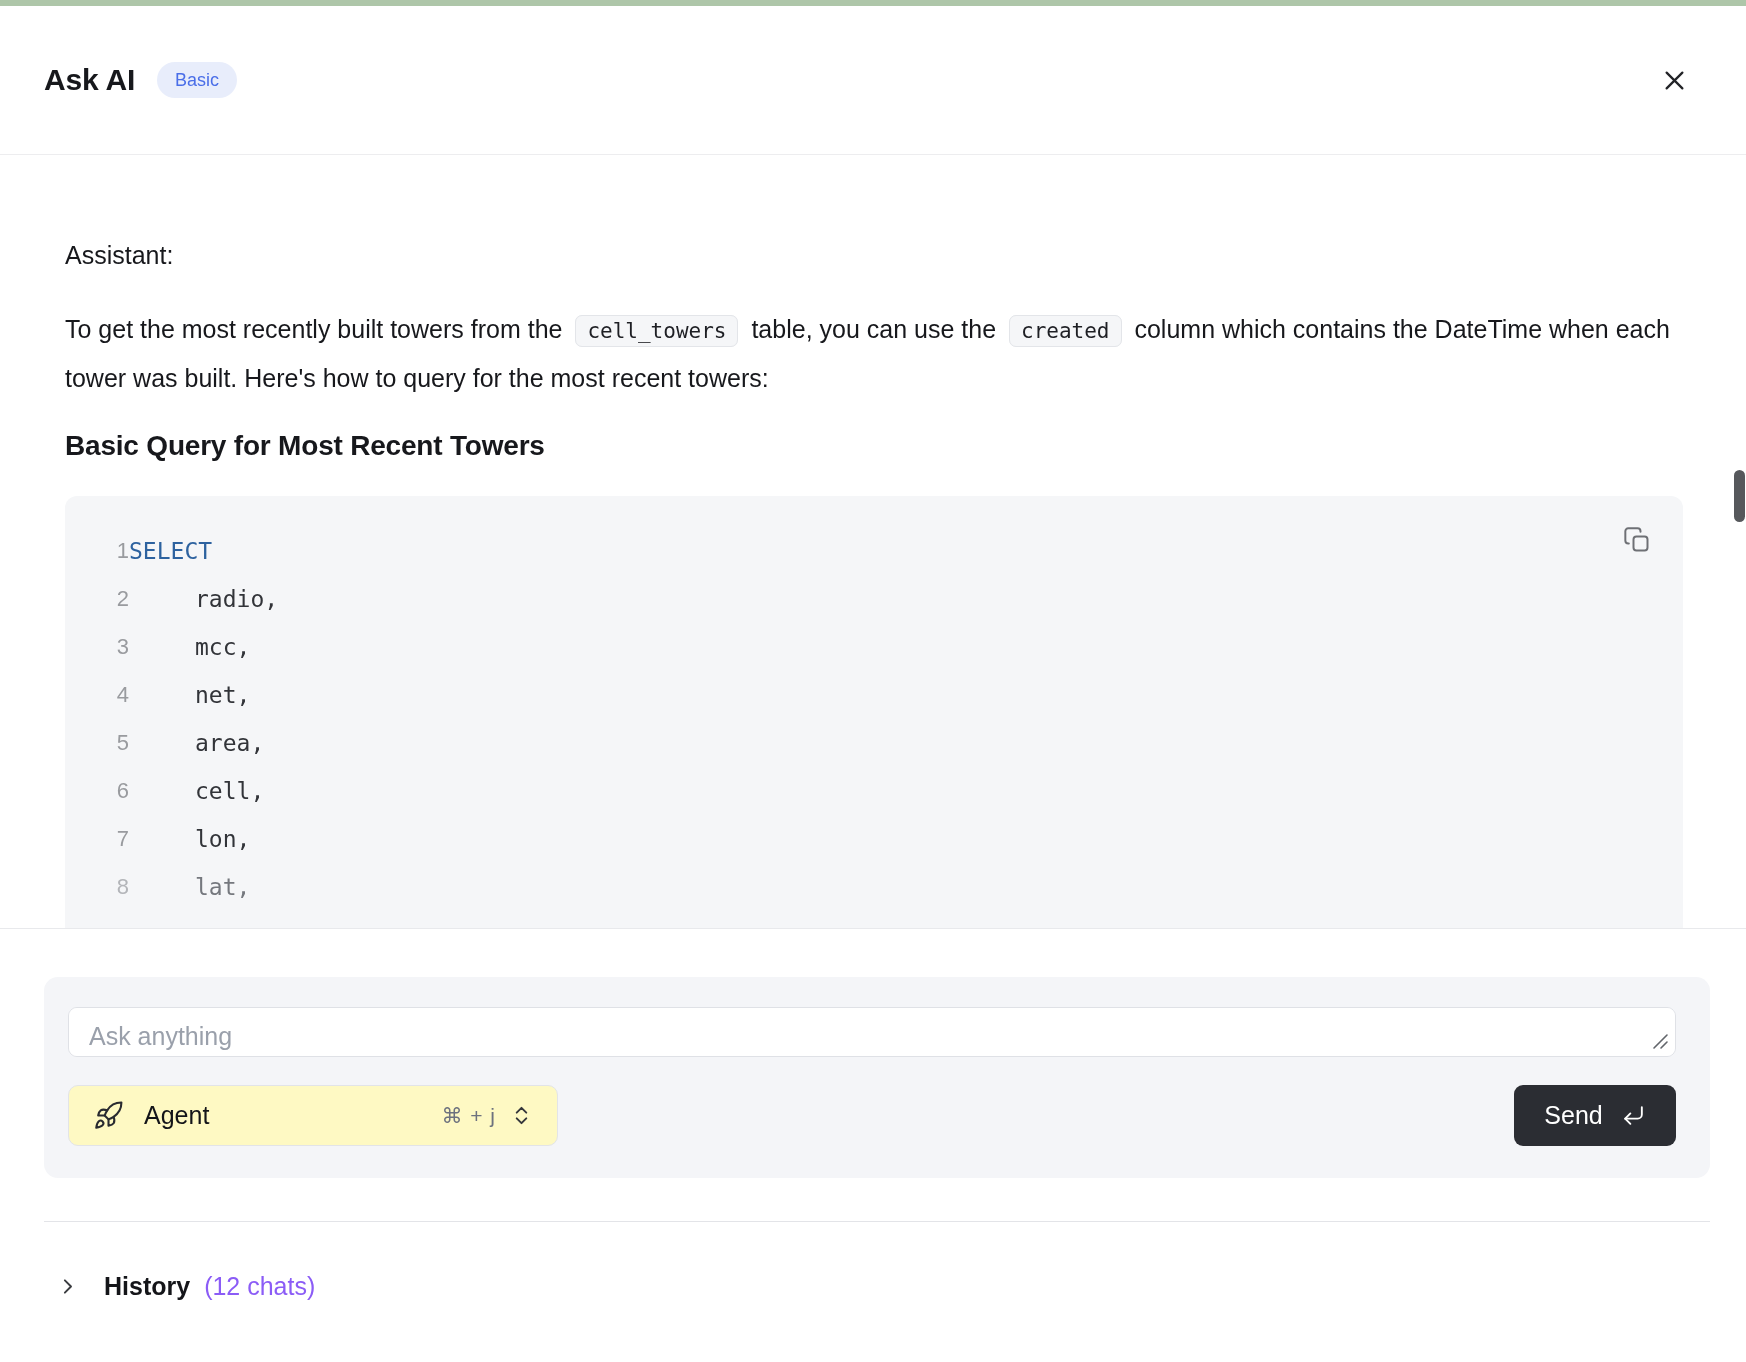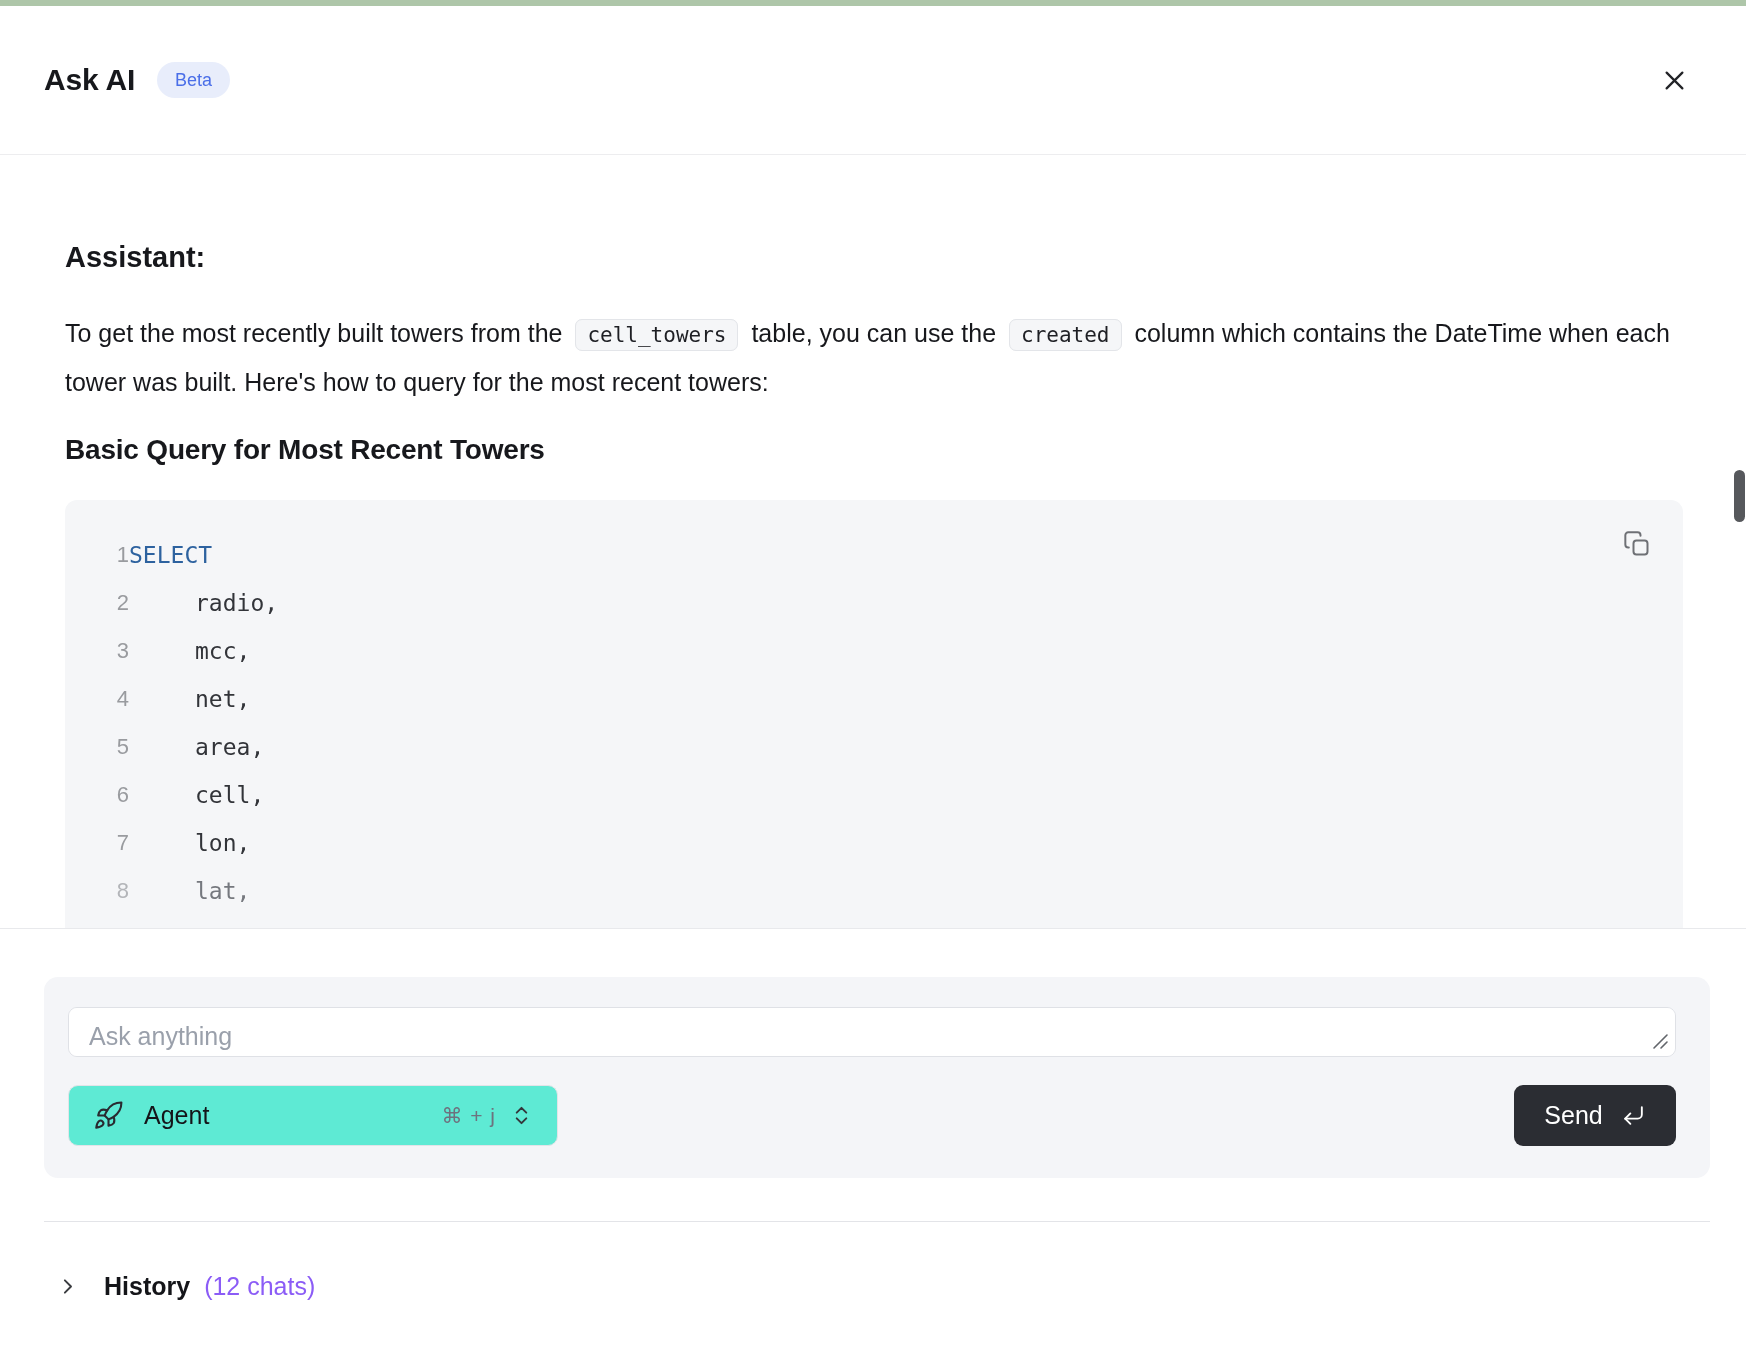--- a/index.html
+++ b/index.html
@@ -15,21 +15,21 @@
   .beta-pill { margin-left:22px; background:#e8edfb; color:#4a6ee8; font-size:18px; font-weight:500;
                padding:9px 18px; border-radius:999px; line-height:1; }
   .header-right { margin-left:auto; display:flex; align-items:center; gap:46px; }
   .new-chat-btn { background:#fff; border:1px solid #e3e4e8; border-radius:9px; padding:15px 30px;
                   font-size:24px; color:#17181c; cursor:pointer; font-family:inherit; }
   .close-btn { background:none; border:none; cursor:pointer; display:flex; align-items:center; margin-right:14px; }
   .close-btn svg { width:27px; height:27px; stroke:#222327; }
 
   
   .chat-area { height:774px; padding:86px 65px 0 65px; overflow:hidden; border-bottom:1px solid #e8e9ec; position:relative; }
-  .role-label { font-size:29px; font-weight:700; }
+  .role-label { font-size:25px; font-weight:400; }
   .msg-para { margin-top:36px; font-size:25px; line-height:47px; max-width:1616px; }
   .inline-code { font-family:"DejaVu Sans Mono","Liberation Mono",monospace; font-size:21px; background:#f5f6f8;
                  border:1px solid #e3e5e9; border-radius:7px; padding:3px 11px; margin:0 6px; color:#1e1f24; white-space:nowrap; }
   .section-heading { margin-top:28px; font-size:28px; font-weight:700; letter-spacing:-0.2px; }
 
   .code-block { margin-top:34px; background:#f5f6f8; border-radius:12px; padding:31px 0 31px 36px; position:relative; width:1618px; }
   .copy-btn { position:absolute; top:30px; right:32px; background:none; border:none; cursor:pointer; }
   .copy-btn svg { width:28px; height:28px; stroke:#6e7075; }
   .code-line { display:flex; align-items:center; height:48px; }
   .ln { width:28px; text-align:right; font-size:22px; color:#999b9f; flex:none; }
@@ -40,21 +40,21 @@
 
   
   .composer { margin:48px 36px 0 44px; background:#f4f5f8; border-radius:14px; padding:30px 34px 32px 24px; }
   .textarea-wrap { position:relative; }
   .ask-input { width:100%; height:50px; background:#fff; border:1.5px solid #dfe1e6; border-radius:9px;
                font-size:25px; font-family:inherit; color:#17181c; padding:14px 20px; resize:none; outline:none; display:block; }
   .ask-input::placeholder { color:#9aa0ab; }
   .resize-handle { position:absolute; right:7px; bottom:7px; width:18px; height:18px; pointer-events:none; }
   .resize-handle svg { width:18px; height:18px; stroke:#62656b; }
   .composer-row { margin-top:28px; display:flex; align-items:center; justify-content:space-between; }
-  .agent-btn { width:490px; height:61px; background:#5eead4; border:1px solid #e2e4e8; border-radius:10px;
+  .agent-btn { width:490px; height:61px; background:#fef9c3; border:1px solid #e2e4e8; border-radius:10px;
                display:flex; align-items:center; padding:0 24px; cursor:pointer; font-family:inherit; }
   .agent-btn .rocket { width:31px; height:31px; stroke:#292b30; flex:none; }
   .agent-label { margin-left:20px; font-size:25px; color:#141519; }
   .agent-spacer { flex:1; }
   .shortcut { font-size:21px; color:#6d727e; letter-spacing:1px; }
   .chevrons { width:23px; height:23px; stroke:#34363b; margin-left:14px; }
   .send-btn { width:162px; height:61px; background:#2b2d33; border:none; border-radius:9px; color:#fff;
               font-size:25px; font-weight:500; display:flex; align-items:center; justify-content:center; gap:18px;
               cursor:pointer; font-family:inherit; }
   .send-btn svg { width:25px; height:25px; stroke:#fff; }
@@ -71,21 +71,21 @@
 
   svg { fill:none; stroke-linecap:round; stroke-linejoin:round; }
 </style>
 </head>
 <body>
 
 <div class="top-strip"></div>
 
 <div class="header">
   <span class="title">Ask AI</span>
-  <span class="beta-pill">Beta</span>
+  <span class="beta-pill">Basic</span>
   <div class="header-right">
     <button class="close-btn">
       <span style="display:flex;">
         <svg viewBox="0 0 24 24" stroke-width="2">
             <path d="M5 5 L19 19 M19 5 L5 19"></path>
           </svg>
       </span>
     </button>
   </div>
 </div>

